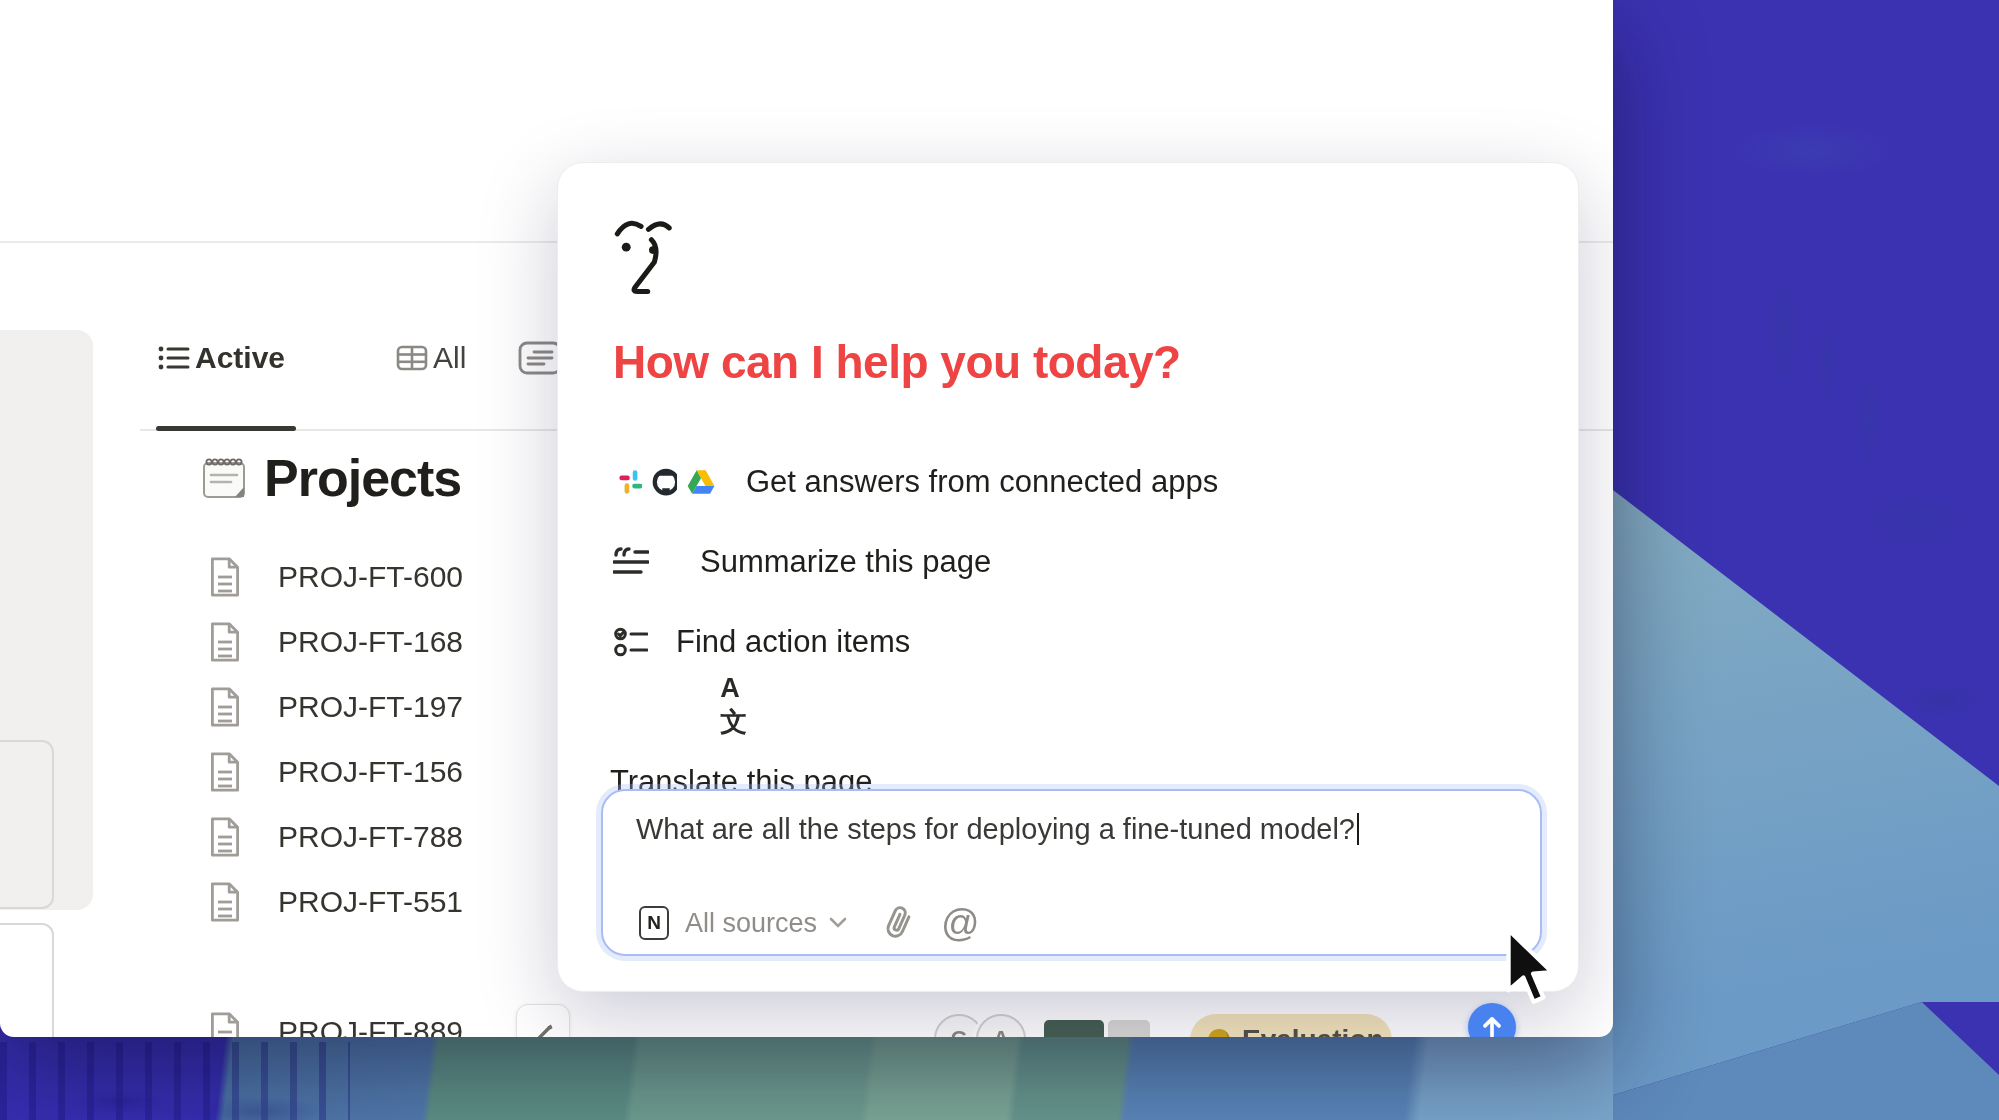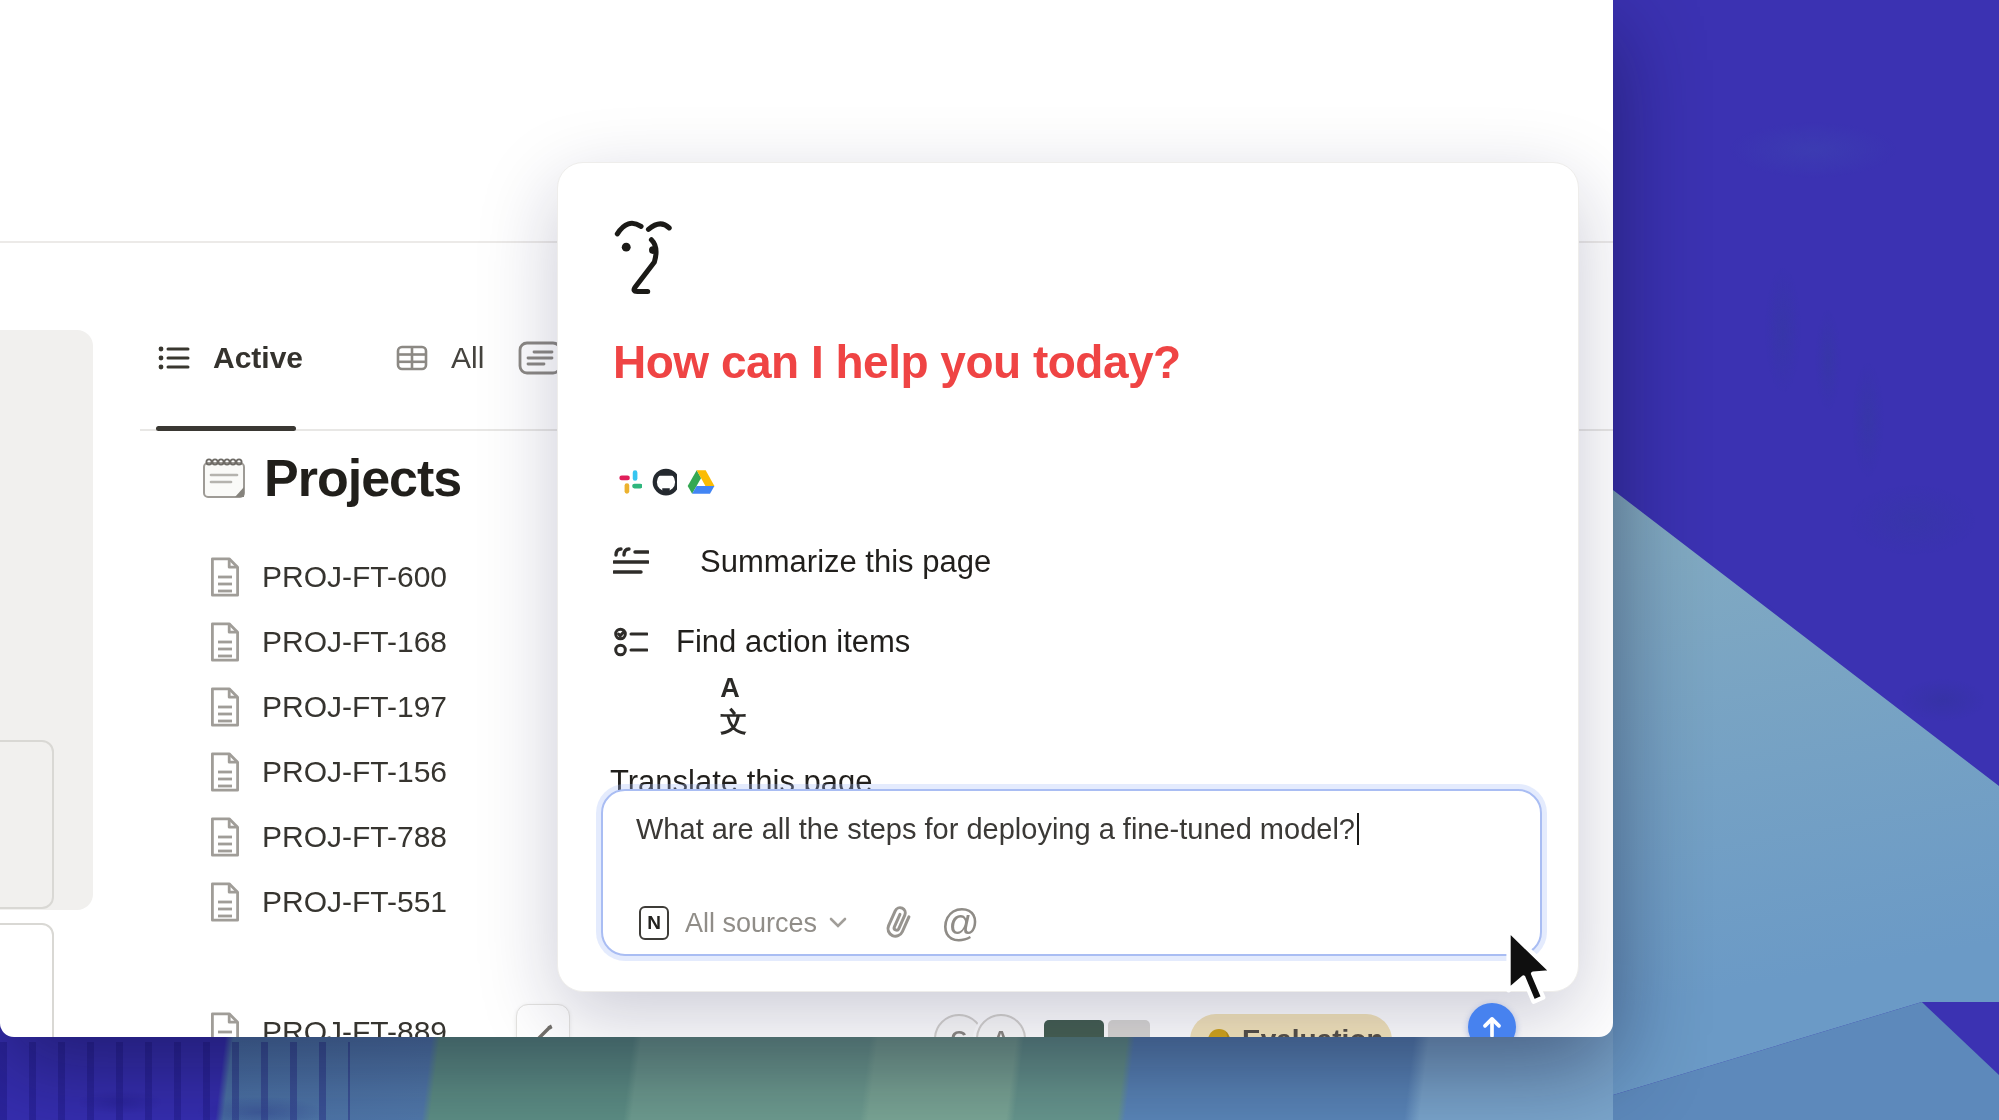--- a/index.html
+++ b/index.html
@@ -41,28 +41,28 @@
     clip-path:polygon(0 1095px,80% 1002px,100% 1075px,100% 100%,0 100%);}
   
   .window{position:absolute;left:0;top:0;width:1613px;height:1037px;background:#ffffff;
     border-radius:0 0 14px 14px;overflow:hidden;box-shadow:0 30px 90px rgba(8,8,40,.45);}
   .divider-top{position:absolute;left:0;top:241px;width:1613px;height:2px;background:#eceae8;}
   .side-panel{position:absolute;left:0;top:330px;width:93px;height:580px;background:#f1f0ee;border-radius:0 16px 16px 0;}
   .ghost-card{position:absolute;left:-26px;width:76px;border:2px solid #d9d8d4;border-radius:12px;background:transparent;}
   .ghost-card.c1{top:410px;height:165px;}
   .ghost-card.c2{top:593px;height:282px;}
   
-  .tab{position:absolute;display:flex;align-items:center;gap:23px;height:40px;top:338px;}
+  .tab{position:absolute;display:flex;align-items:center;gap:5px;height:40px;top:338px;}
   .tab .lbl{font-size:30px;}
   .tab-active-underline{position:absolute;left:156px;top:426px;width:140px;height:5px;background:#3a3833;border-radius:3px;z-index:2;}
   .tabs-divider{position:absolute;left:140px;top:429px;width:1473px;height:2px;background:#e8e7e5;}
   
   .projects-title{position:absolute;left:200px;top:448px;display:flex;align-items:center;gap:16px;justify-content:space-between;}
   .projects-title .t{font-size:52px;font-weight:700;color:#211f1b;letter-spacing:-1px;}
-  .proj-row{position:absolute;left:208px;display:flex;align-items:center;gap:20px;height:46px;}
+  .proj-row{position:absolute;left:208px;display:flex;align-items:center;gap:36px;height:46px;}
   .proj-row .lbl{font-size:30px;color:#36342f;}
   
   .pencil-btn{position:absolute;left:516px;top:1004px;width:52px;height:56px;border-radius:12px;background:#fff;
     border:1.5px solid #e4e3e0;box-shadow:0 1px 4px rgba(0,0,0,.08);display:flex;align-items:center;justify-content:center;}
   .avatar{position:absolute;width:46px;height:46px;border-radius:50%;background:#fbfbfa;border:2px solid #d4d2ce;
     box-shadow:0 0 0 3px #fff;display:flex;align-items:center;justify-content:center;
     font-size:22px;font-weight:600;color:#8a8781;top:1014px;}
   .swatch-green{position:absolute;left:1044px;top:1020px;width:60px;height:34px;border-radius:5px;background:#455f51;}
   .swatch-gray{position:absolute;left:1108px;top:1020px;width:42px;height:34px;border-radius:5px;background:#d9d7d3;}
   .eval-pill{position:absolute;left:1190px;top:1014px;width:202px;height:52px;border-radius:26px;background:#f3e4ba;
@@ -312,20 +312,21 @@
           </svg>
         </span>
         <span class="apptile">
           <svg width="28" height="26" viewBox="0 0 24 22">
             <path d="M8.3 1 L0.6 14.5 L4.4 21 L12.1 7.5 Z" fill="#34A853"></path>
             <path d="M8.3 1 H16 L23.5 14.5 H15.8 Z" fill="#FBBC04"></path>
             <path d="M4.4 21 H19.7 L23.5 14.5 H8.2 Z" fill="#4285F4"></path>
           </svg>
         </span>
       </span>
+      <span class="lbl">Get answers from connected apps</span>
     </div>
 
     <div class="menu-row" style="top:375px;gap:48px;">
       <span style="width:42px;display:flex;justify-content:center;">
         <svg width="36" height="32" viewBox="0 0 36 32">
           <g stroke="#2e2c29" stroke-width="3.4" stroke-linecap="round" fill="none">
             <path d="M3 9 Q3 3 8 3"></path>
               <path d="M11 9 Q11 3 16 3"></path>
             <line x1="22" y1="6" x2="35" y2="6"></line>
             <line x1="1" y1="16" x2="35" y2="16"></line>

